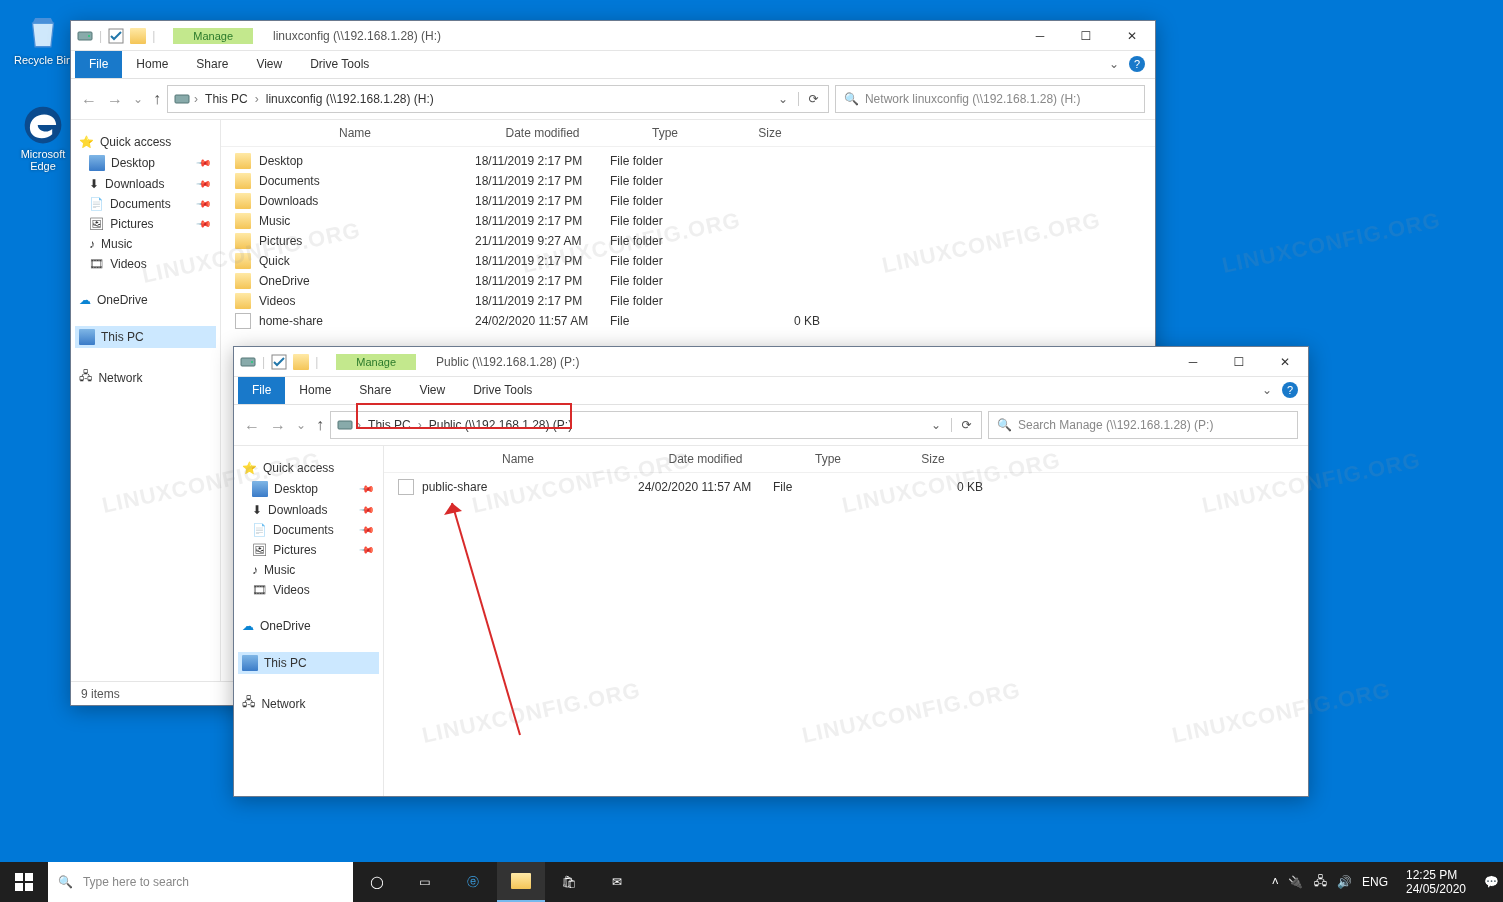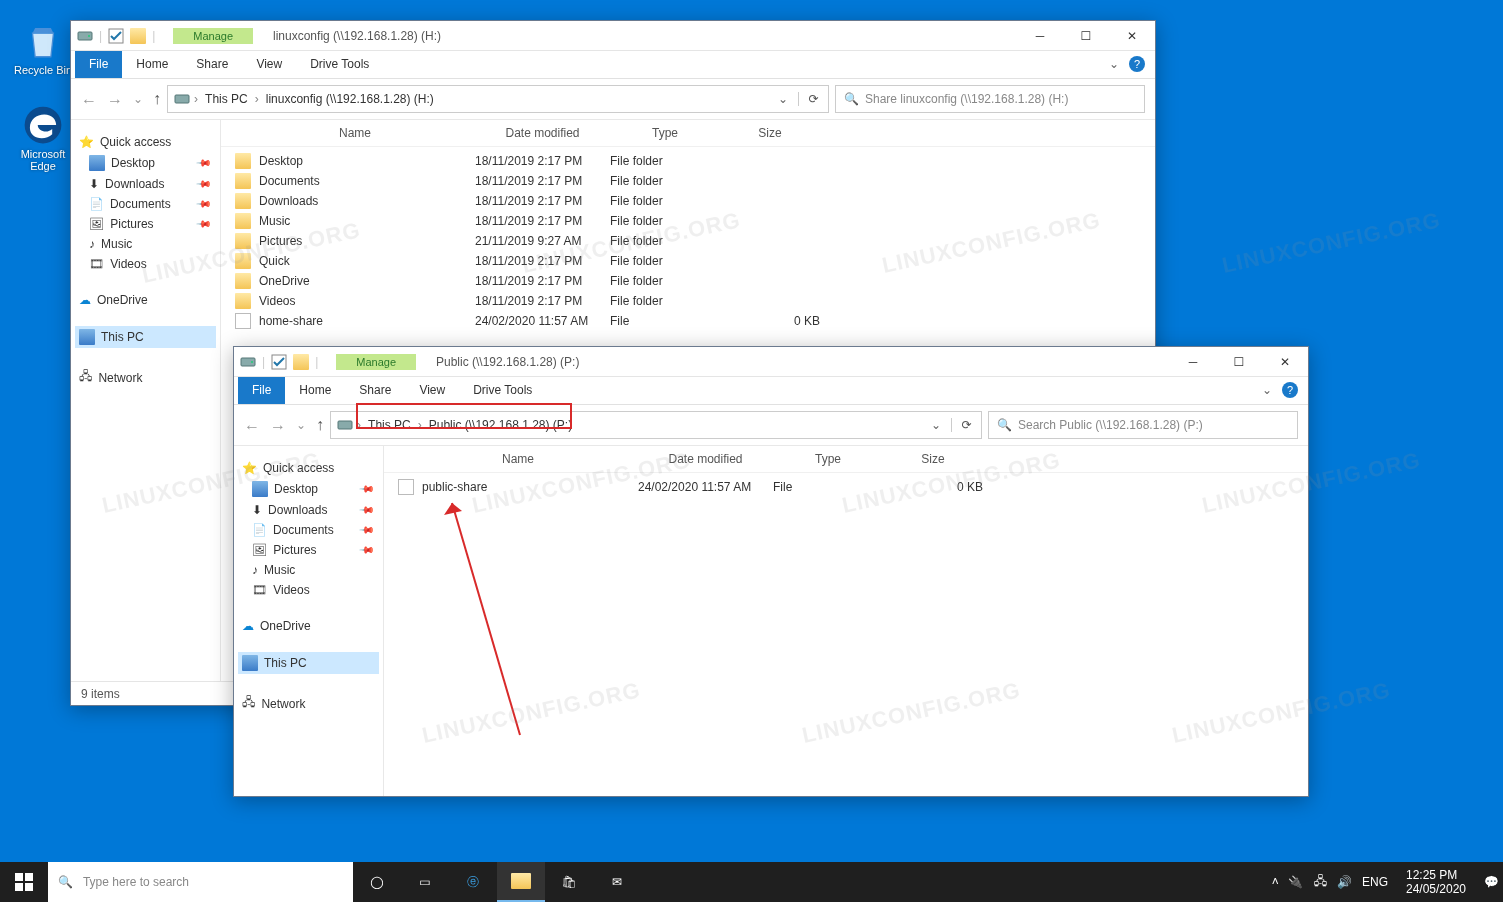--- a/index.html
+++ b/index.html
@@ -79,21 +79,21 @@
 .i-folder { background: linear-gradient(#ffe9a6,#f4c557); border-radius: 1px; }
 .i-file { background: #fff; border: 1px solid #bbb; }
 .i-monitor { background: linear-gradient(#7fb6e6,#3a7bc8); border-radius: 1px; }
 .i-pin { transform: rotate(45deg); }
 
 .watermark { position: absolute; color: rgba(150,150,150,.15); font-size: 22px; font-weight: 600; letter-spacing: 1px; transform: rotate(-12deg); pointer-events: none; }
 </style>
 </head>
 <body>
 
-<div class="desktop-icon" style="left:8px; top:20px;">
+<div class="desktop-icon" style="left:8px; top:10px;">
   <svg class="ico" viewBox="0 0 32 32">
       <path fill="#cfe8fb" stroke="#4a90d9" d="M8 10h16l-2 18H10z"></path>
       <path fill="#4a90d9" d="M10 6h12l2 4H8z"></path>
     </svg>
   <span class="label">Recycle Bin</span>
 </div>
 <div class="desktop-icon" style="left:8px; top:104px;">
   <svg class="ico" viewBox="0 0 32 32">
       <circle cx="16" cy="16" r="14" fill="#0b4b8e"></circle>
       <path fill="#fff" d="M6 18c0-6 5-10 11-10 6 0 9 4 9 8H12c0 3 3 5 6 5 2 0 4-1 5-2v4c-2 2-5 3-8 3-5 0-9-3-9-8z"></path>
@@ -151,21 +151,21 @@
         </svg>
       <span class="sep">›</span>
       <span class="crumb">This PC</span>
       <span class="sep">›</span>
       <span class="crumb">linuxconfig (\\192.168.1.28) (H:)</span>
       <span class="drop">⌄</span>
       <span class="refresh">⟳</span>
     </div>
     <div class="search-box">
       <span>🔍</span>
-      <span>Share linuxconfig (\\192.168.1.28) (H:)</span>
+      <span>Network linuxconfig (\\192.168.1.28) (H:)</span>
     </div>
   </div>
 
   <div class="body-row">
     <div class="nav-pane">
       <div class="nav-group">
         <div class="nav-item top">
             <span>⭐</span>
             <span>Quick access</span>
           </div>
@@ -365,21 +365,21 @@
         </svg>
       <span class="sep">›</span>
       <span class="crumb">This PC</span>
       <span class="sep">›</span>
       <span class="crumb">Public (\\192.168.1.28) (P:)</span>
       <span class="drop">⌄</span>
       <span class="refresh">⟳</span>
     </div>
     <div class="search-box">
       <span>🔍</span>
-      <span>Search Public (\\192.168.1.28) (P:)</span>
+      <span>Search Manage (\\192.168.1.28) (P:)</span>
     </div>
   </div>
 
   <div class="body-row">
     <div class="nav-pane">
       <div class="nav-group">
         <div class="nav-item top">
             <span>⭐</span>
             <span>Quick access</span>
           </div>

